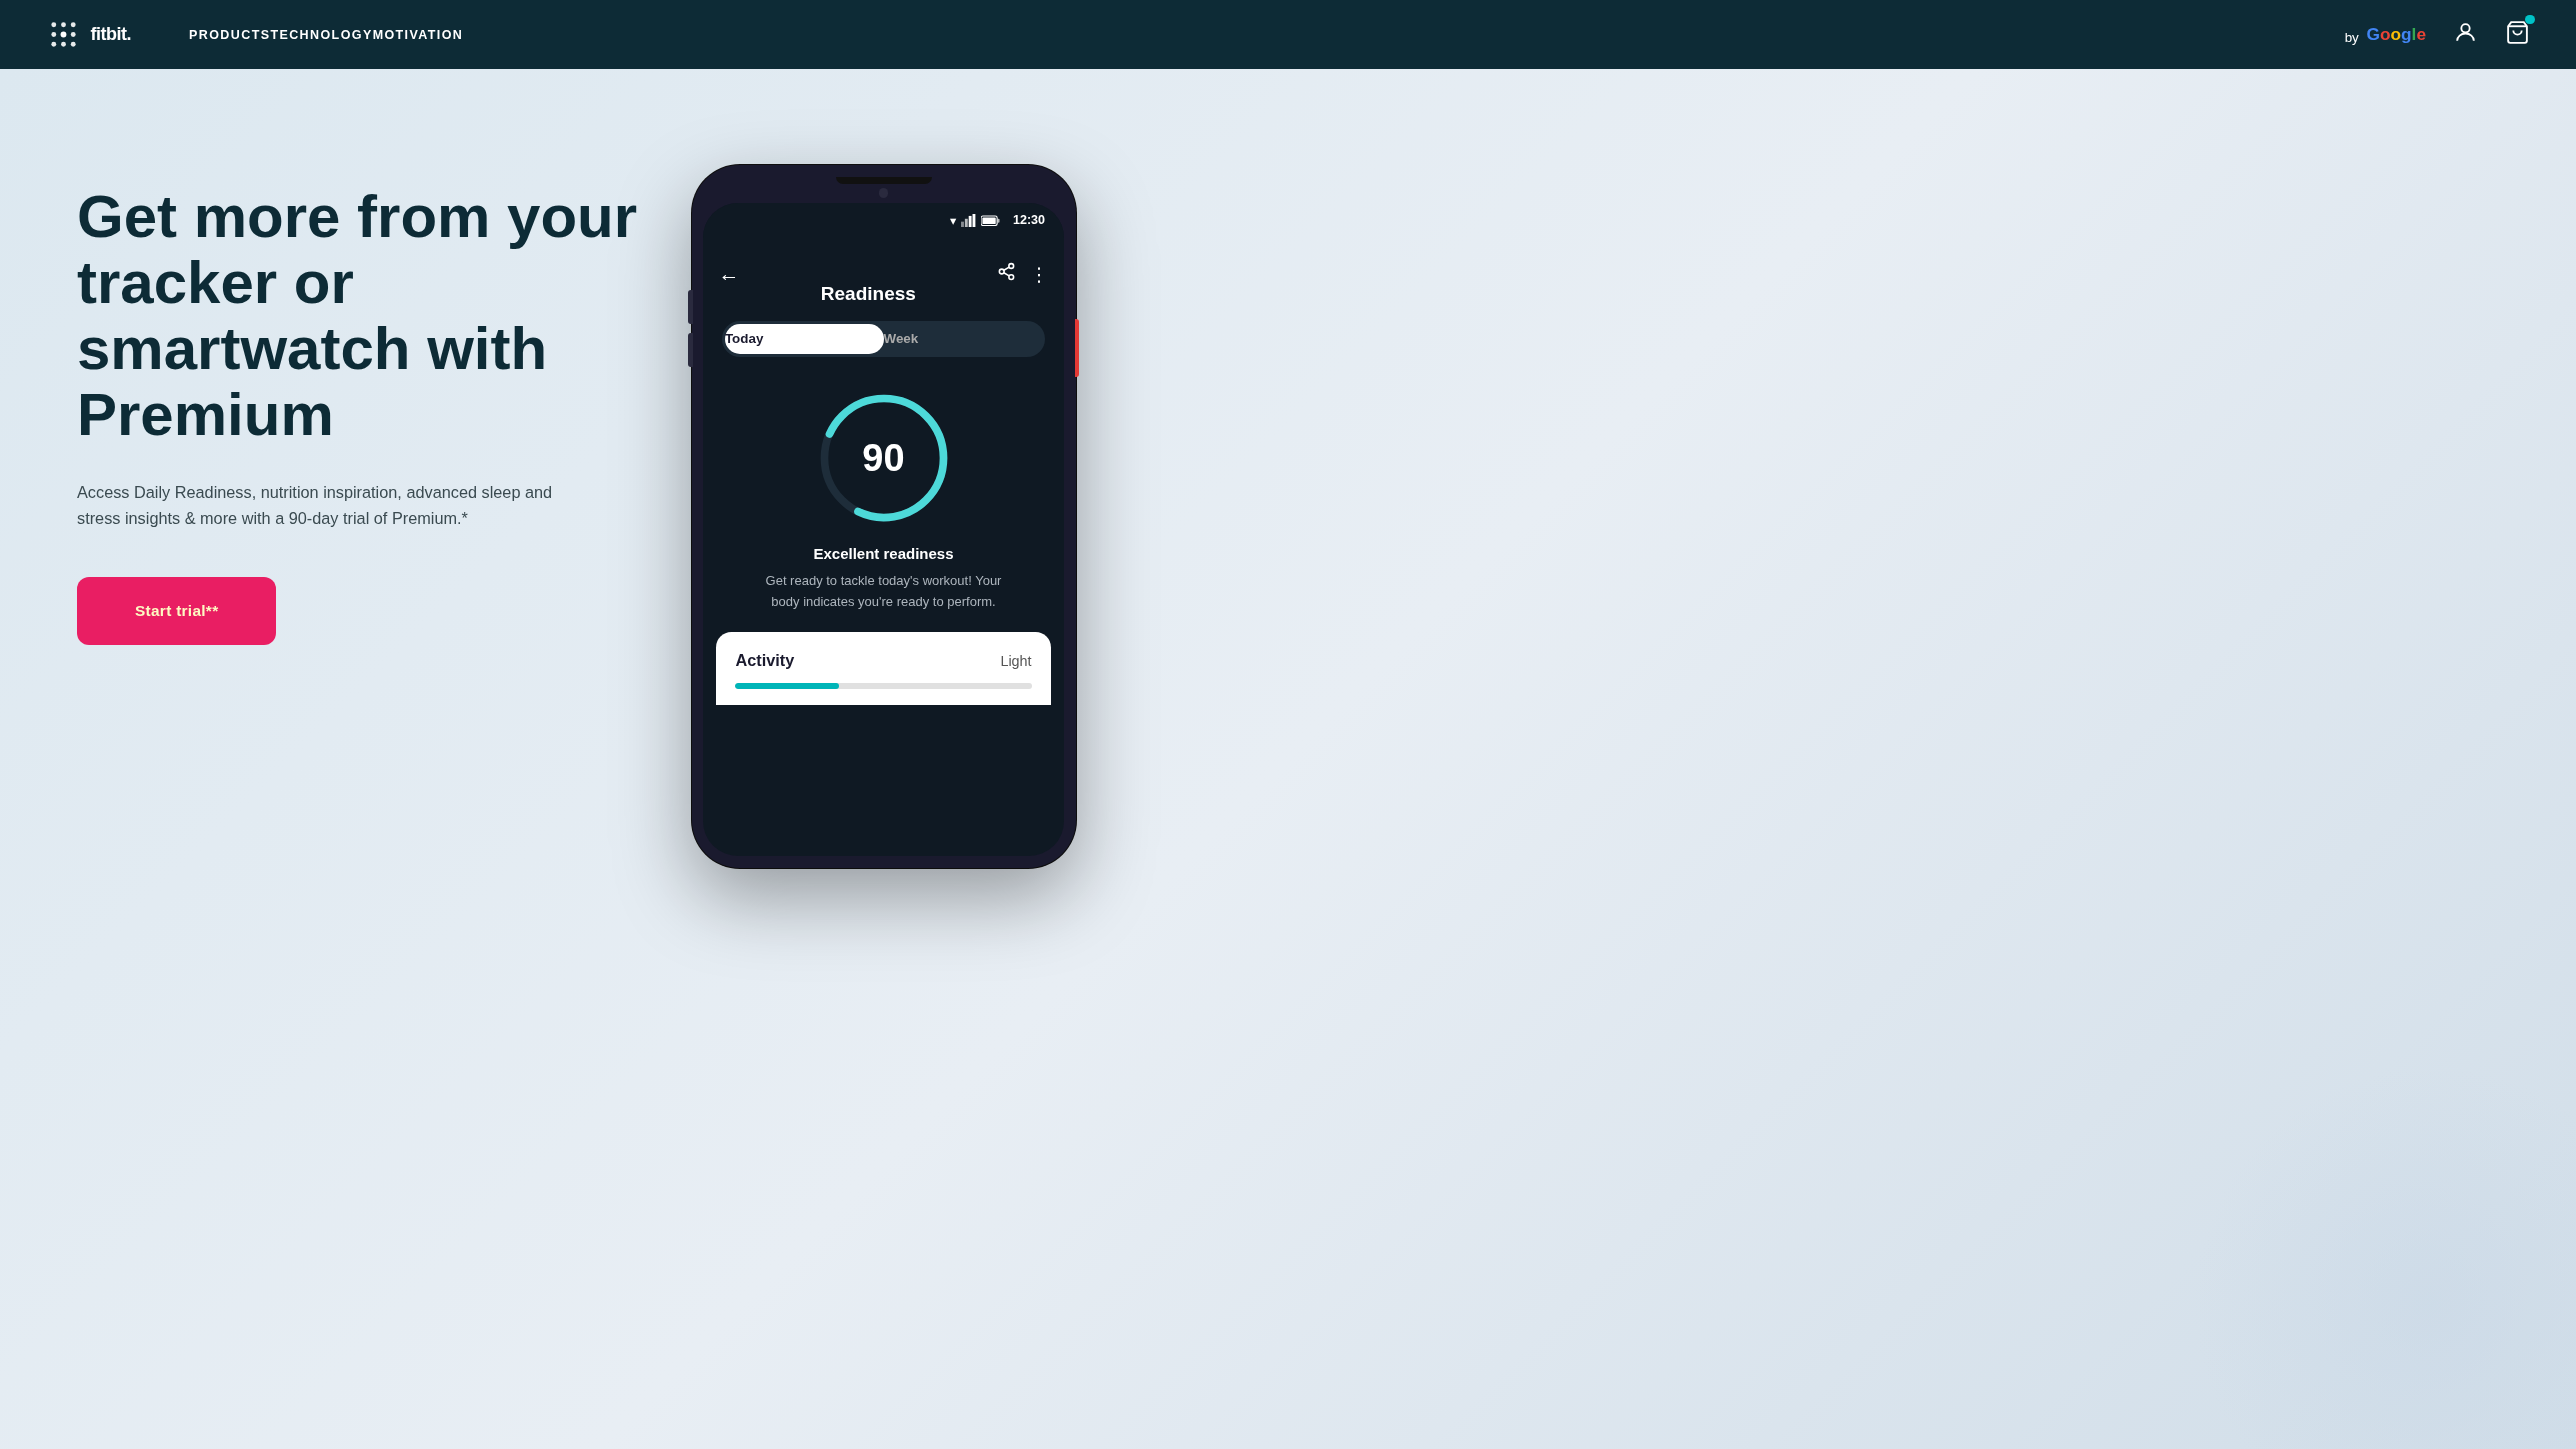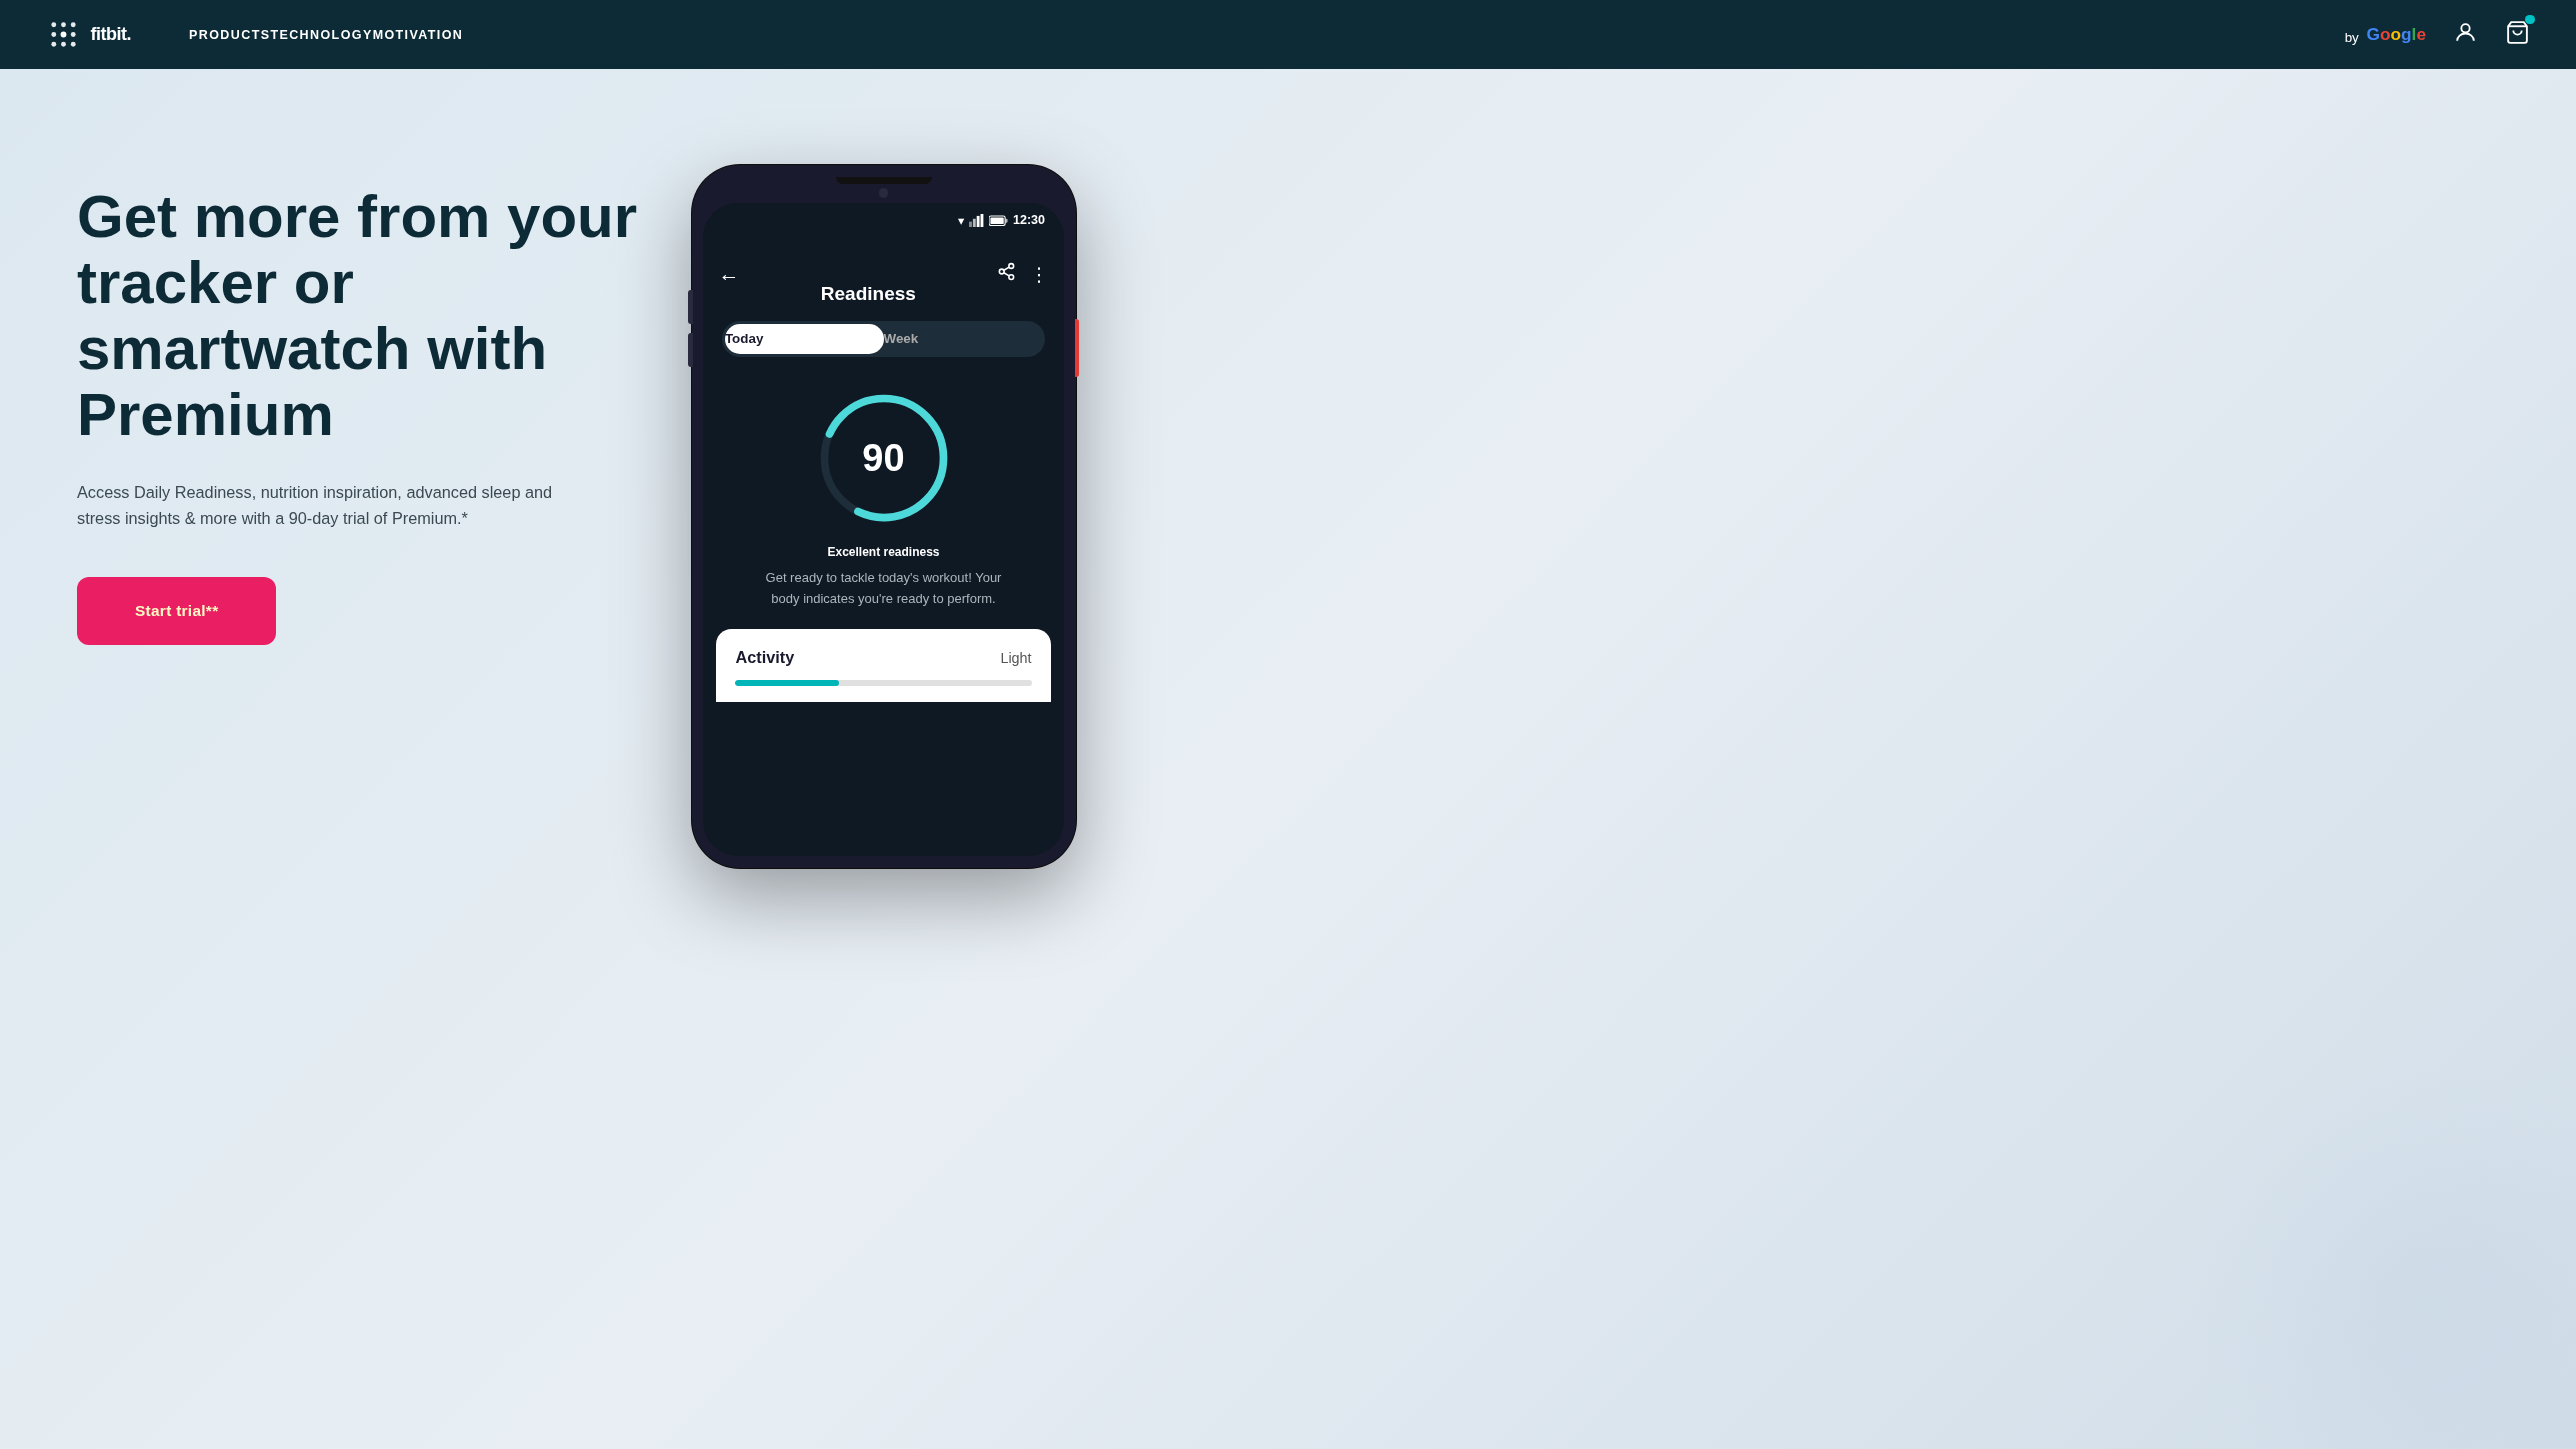--- a/index.html
+++ b/index.html
@@ -205,21 +205,21 @@
       padding: 9.6px 19px 5.8px;
       gap: 5.8px;
       background: #0f1923;
     }
     .status-icons {
       display: flex;
       align-items: center;
       gap: 4.8px;
     }
     .wifi-icon { color: #fff; font-size: 12.5px; }
-    .time-text { color: #fff; font-size: 12.5px; font-weight: 600; }
+    .time-text { color: #fff; font-size: 12.5px; font-weight: 600; margin-left: 8px; }
 
     
     .app-header {
       display: flex;
       align-items: center;
       padding: 9.6px 15.4px 15.4px;
       background: #0f1923;
     }
     .app-back { color: #fff; font-size: 21px; cursor: pointer; }
     .app-title {
@@ -276,21 +276,21 @@
       position: absolute;
       top: 50%;
       left: 50%;
       transform: translate(-50%, -50%);
       font-size: 38px;
       font-weight: 700;
       color: #ffffff;
     }
     .score-title {
       color: #fff;
-      font-size: 12px;
+      font-size: 15px;
       font-weight: 600;
       margin-bottom: 9.6px;
     }
     .score-desc {
       color: #adb5bd;
       font-size: 13px;
       text-align: center;
       line-height: 1.6;
       max-width: 250px;
     }

